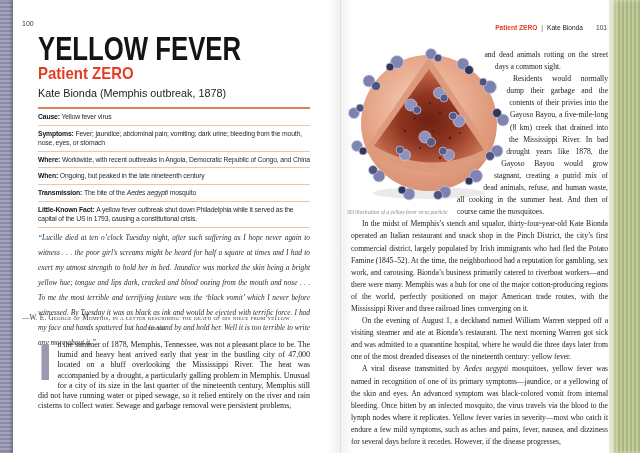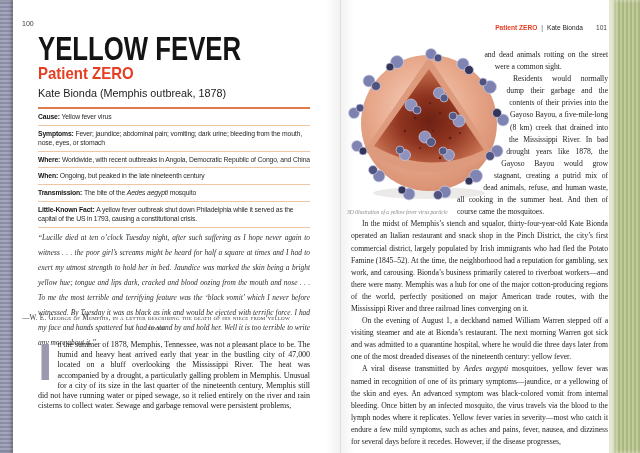--- a/index.html
+++ b/index.html
@@ -205,20 +205,20 @@
                 <circle cx="60" cy="112" r="5.5" fill="#8e92bd"></circle>
                 <circle cx="55" cy="107" r="4" fill="#565a86"></circle>
               </g>
           </g>
         </svg>
       </div>
       <div class="capbox">
         <div class="cap">3D illustration of a yellow fever virus particle</div>
       </div>
 
-    <p class="first">and dead animals rotting on the street were a common sight.</p>
+    <p class="first">and dead animals rotting on the street days a common sight.</p>
         <p>Residents would normally dump their garbage and the contents of their privies into the Gayoso Bayou, a five-mile-long (8 km) creek that drained into the Mississippi River. In bad drought years like 1878, the Gayoso Bayou would grow stagnant, creating a putrid mix of dead animals, refuse, and human waste, all cooking in the summer heat. And then of course came the mosquitoes.</p>
         <p>In the midst of Memphis’s stench and squalor, thirty-four-year-old Kate Bionda operated an Italian restaurant and snack shop in the Pinch District, the city’s first commercial district, largely populated by Irish immigrants who had fled the Potato Famine (1845–52). At the time, the neighborhood had a reputation for gambling, sex work, and carousing. Bionda’s business primarily catered to riverboat workers—and there were many. Memphis was a hub for one of the major cotton-producing regions of the world, perfectly positioned on major American trade routes, with the Mississippi River and three railroad lines converging on it.</p>
         <p>On the evening of August 1, a deckhand named William Warren stepped off a visiting steamer and ate at Bionda’s restaurant. The next morning Warren got sick and was admitted to a quarantine hospital, where he would die three days later from one of the most dreaded diseases of the nineteenth century: yellow fever.</p>
         <p>A viral disease transmitted by <i>Aedes aegypti</i> mosquitoes, yellow fever was named in recognition of one of its primary symptoms—jaundice, or a yellowing of the skin and eyes. An advanced symptom was black-colored vomit from internal bleeding. Once bitten by an infected mosquito, the virus travels via the blood to the lymph nodes where it replicates. Yellow fever varies in severity—most who catch it endure a few mild symptoms, such as aches and pains, fever, nausea, and dizziness for several days before it recedes. However, if the disease progresses,</p>
       </div>
   </div>
 </div>
 
 </body></html>

